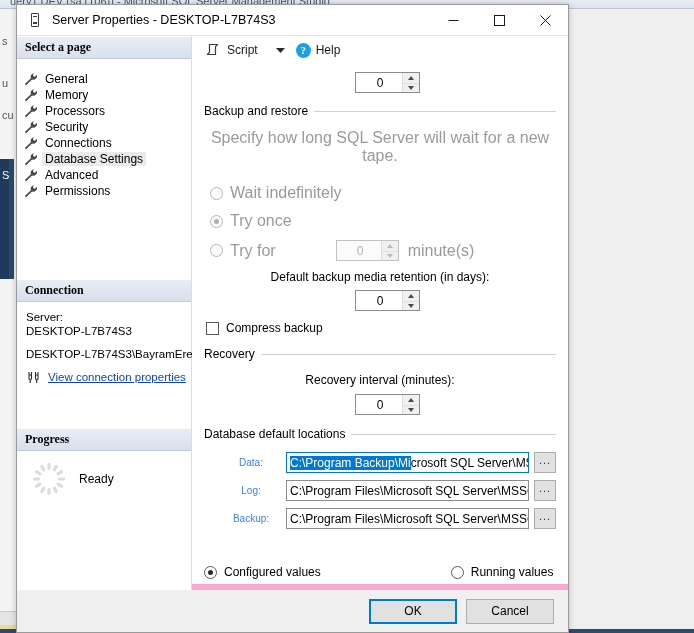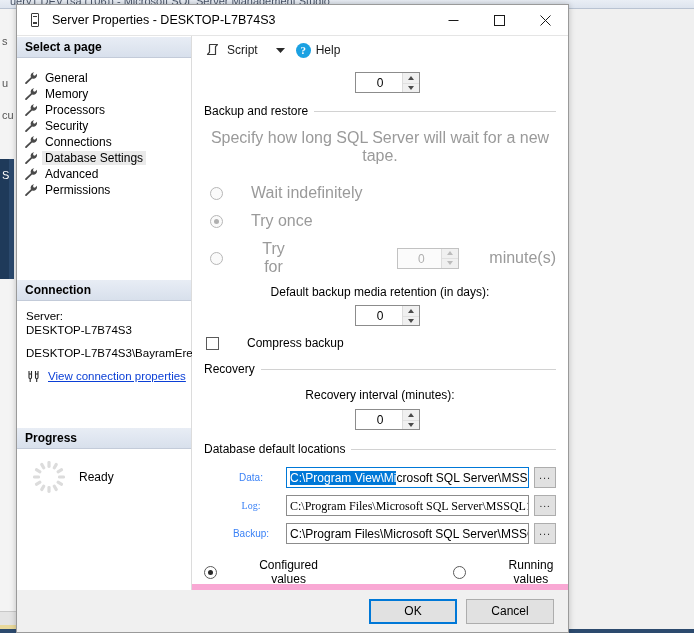--- a/index.html
+++ b/index.html
@@ -110,20 +110,21 @@
     border-right: 1px solid #dcdcdc;
     min-height: 0;
   }
   .panel-header {
     background: linear-gradient(#e8edf5, #d8e0ec);
     border-bottom: 1px solid #c3cbd9;
     border-top: 1px solid #ffffff;
     font-weight: bold; font-size: 12px; color: #000;
     padding: 3px 0 3px 8px;
     flex: 0 0 auto;
+    font-family: Liberation Serif, serif;
   }
   #pagelist { flex: 1 1 auto; padding-top: 12px; overflow: hidden; background:#fff; }
   .page-item {
     display: flex; align-items: center;
     height: 16px; margin-bottom: 0px;
     padding-left: 6px;
     font-size: 12px; color: #000;
     white-space: nowrap;
   }
   .page-item .lbl { padding: 0px 3px; line-height: 14px; }
@@ -203,21 +204,21 @@
     flex: 1 1 50%; display: flex; align-items: center; justify-content: center;
     background: #f0f0f0;
   }
   .numbox .spin .dn { border-top: 1px solid #e0e0e0; }
   .tri-u { width:0;height:0;border-left:3.5px solid transparent;border-right:3.5px solid transparent;border-bottom:4px solid #4a4a4a; }
   .tri-d { width:0;height:0;border-left:3.5px solid transparent;border-right:3.5px solid transparent;border-top:4px solid #4a4a4a; }
   .numbox.dim .tri-u { border-bottom-color: #bbb; }
   .numbox.dim .tri-d { border-top-color: #bbb; }
 
   
-  .radio-row { display: flex; align-items: center; gap: 21px; }
+  .radio-row { display: flex; align-items: center; }
   .radio {
     width: 13px; height: 13px; border-radius: 50%;
     border: 1px solid #5a5a5a; background: #fff;
     flex: 0 0 13px; margin-right: 7px; position: relative;
   }
   .radio.dim { border-color: #b7b7b7; background: #fafafa; }
   .radio.checked::after {
     content:''; position:absolute; left:3px; top:3px;
     width:5px; height:5px; border-radius:50%; background:#2a2a2a;
   }
@@ -564,25 +565,25 @@
           </div>
         </div>
 
         <div class="grouphdr" style="padding-top:12px;">
           <span class="gh-text">Database default locations</span>
           <span class="gh-line"></span>
         </div>
 
         <div class="path-row" style="padding-top:11px;">
           <span class="path-label">Data:</span>
-          <span class="path-input focused"><span class="sel">C:\Program View\Mi</span><span>crosoft SQL Server\MSSQL15.MSSQLSERVER\MSSQL\</span></span>
+          <span class="path-input focused"><span class="sel">C:\Program Backup\Mi</span><span>crosoft SQL Server\MSSQL15.MSSQLSERVER\MSSQL\</span></span>
           <span class="browse-btn">...</span>
         </div>
 
-        <div class="path-row" style="padding-top:7px;font-family:Liberation Serif, serif;">
+        <div class="path-row" style="padding-top:7px;">
           <span class="path-label">Log:</span>
           <span class="path-input">C:\Program Files\Microsoft SQL Server\MSSQL15.MSSQLSERVER\MSSQL\</span>
           <span class="browse-btn">...</span>
         </div>
 
         <div class="path-row" style="padding-top:7px;">
           <span class="path-label">Backup:</span>
           <span class="path-input">C:\Program Files\Microsoft SQL Server\MSSQL15.MSSQLSERVER\MSSQL\</span>
           <span class="browse-btn">...</span>
         </div>

